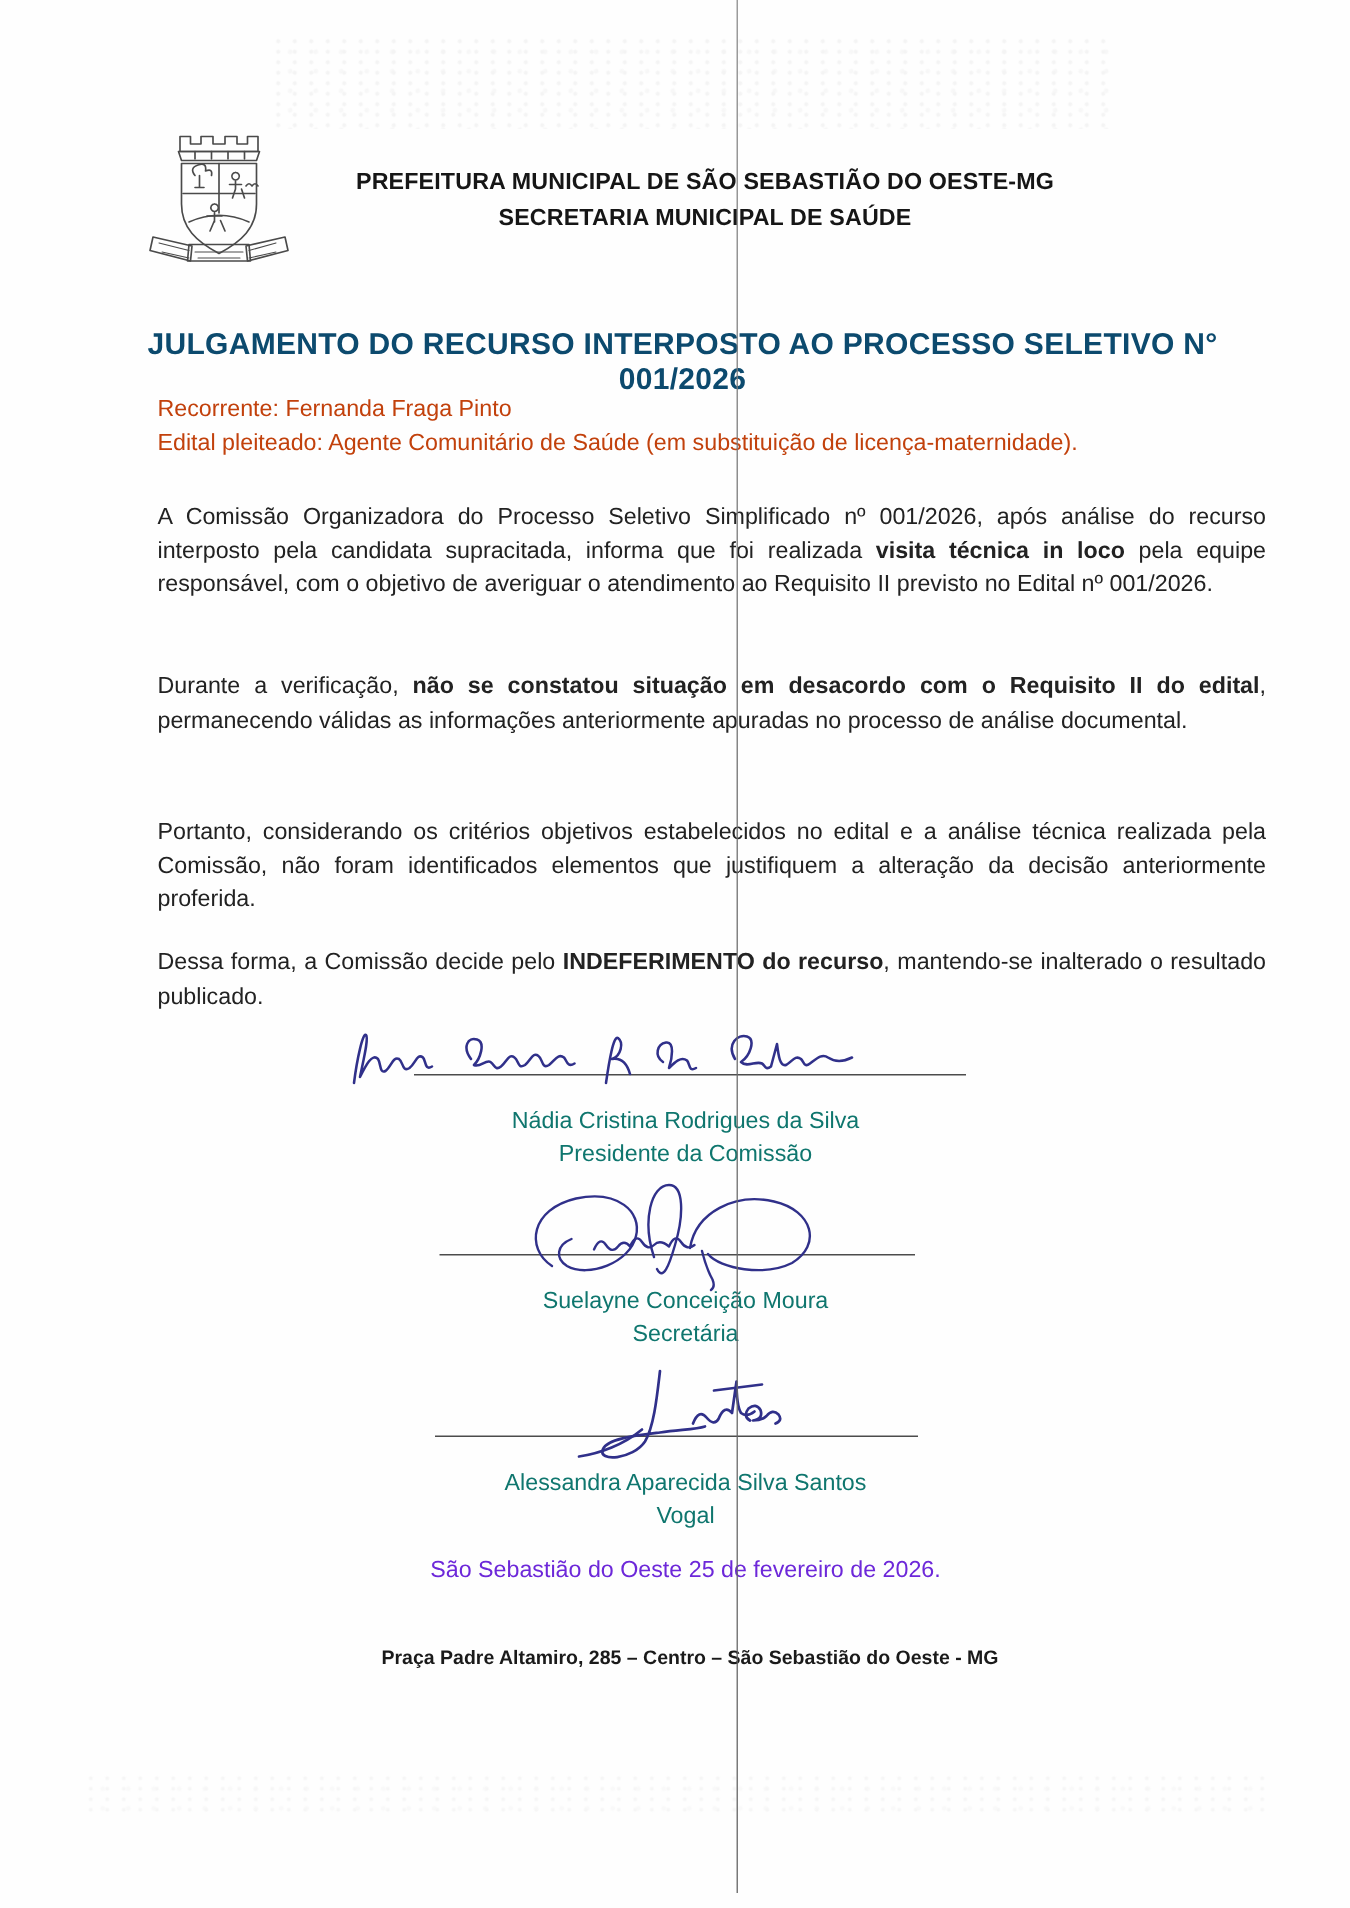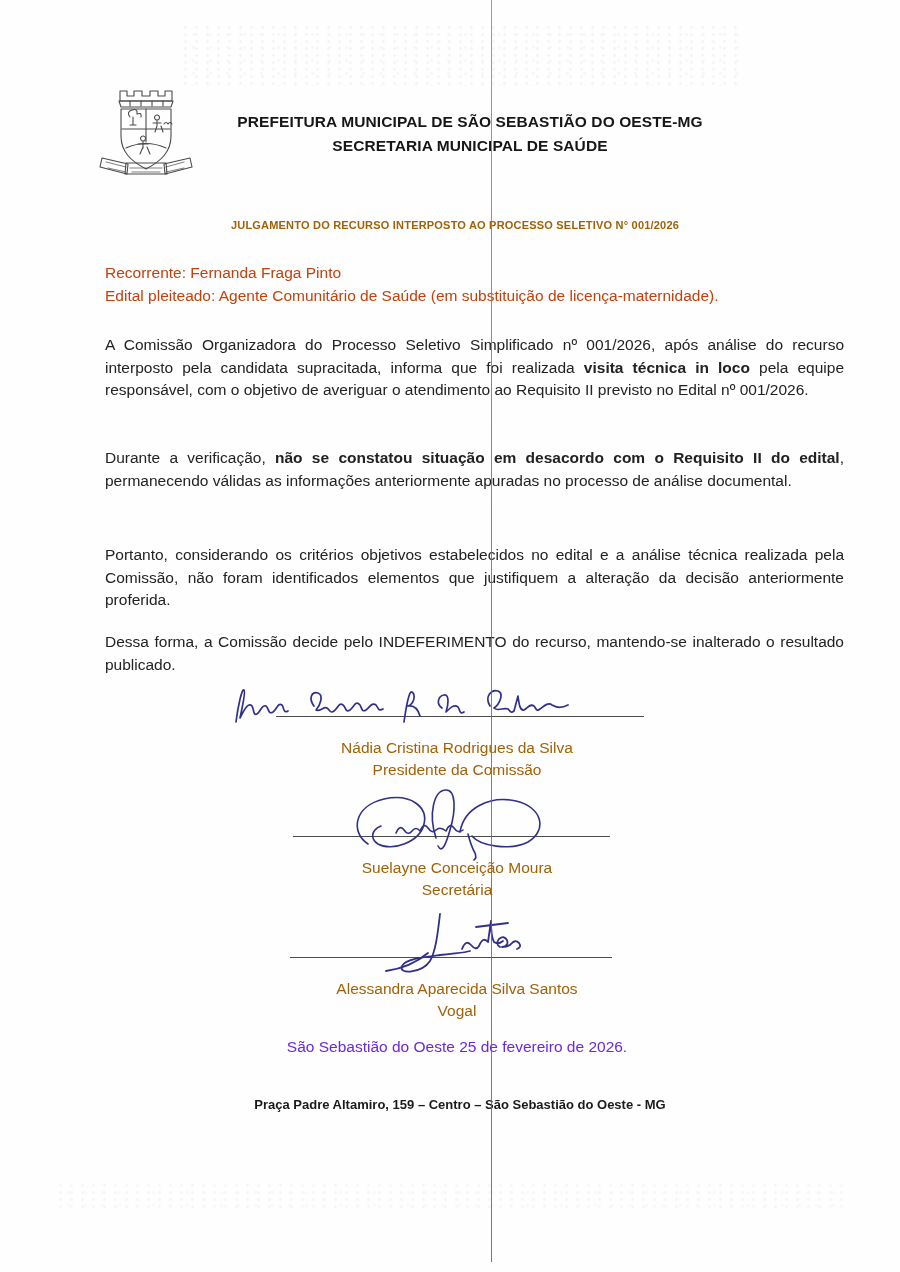--- a/index.html
+++ b/index.html
@@ -37,21 +37,21 @@
   .logo{position:absolute;left:86px;top:84px;width:120px;height:100px;}
 
   .header-text{
     position:absolute;left:210px;top:110px;width:520px;
     text-align:center;font-weight:bold;font-size:15.5px;line-height:24px;
     color:#161616;letter-spacing:.1px;
   }
 
   .doc-title{
     position:absolute;left:60px;top:219px;width:790px;
-    text-align:center;font-weight:bold;font-size:11px;color:#a16207;
+    text-align:center;font-weight:bold;font-size:20px;color:#0c4a6e;
     letter-spacing:.2px;
   }
 
   .applicant-line{position:absolute;left:105px;width:760px;font-size:15.5px;color:#c2410c;}
   .recorrente{top:264px;}
   .cargo{top:287px;}
 
   .para{
     position:absolute;left:105px;width:739px;
     font-size:15.5px;line-height:22.5px;color:#222;
@@ -59,21 +59,21 @@
   }
   .p1{top:334px;}
   .p2{top:447px;}
   .p3{top:544px;}
   .p4{top:631px;}
 
   .sig-script{position:absolute;z-index:5;}
   .sig-line{position:absolute;height:1px;background:#4c4c4c;}
   .sig-text{
     position:absolute;left:87px;width:740px;text-align:center;
-    font-size:15.5px;line-height:22px;color:#a16207;
+    font-size:15.5px;line-height:22px;color:#0f766e;
   }
 
   .date-line{
     position:absolute;left:87px;top:1038px;width:740px;text-align:center;
     font-size:15.5px;color:#6d28d9;
   }
 
   .footer{
     position:absolute;left:80px;top:1094px;width:760px;text-align:center;
     font-weight:bold;font-size:13px;line-height:22px;color:#1a1a1a;
@@ -120,21 +120,21 @@
   </div>
 
   <div class="doc-title">JULGAMENTO DO RECURSO INTERPOSTO AO PROCESSO SELETIVO N° 001/2026</div>
 
   <div class="applicant-line recorrente">Recorrente: Fernanda Fraga Pinto</div>
   <div class="applicant-line cargo">Edital pleiteado: Agente Comunitário de Saúde (em substituição de licença-maternidade).</div>
 
   <p class="para p1"><span>A Comissão Organizadora do Processo Seletivo Simplificado nº 001/2026, após análise do recurso interposto pela candidata supracitada, informa que foi realizada </span><span style="font-weight: bold;">visita técnica in loco</span><span> pela equipe responsável, com o objetivo de averiguar o atendimento ao Requisito II previsto no Edital nº 001/2026.</span></p>
   <p class="para p2"><span>Durante a verificação, </span><span style="font-weight: bold;">não se constatou situação em desacordo com o Requisito II do edital</span><span>, permanecendo válidas as informações anteriormente apuradas no processo de análise documental.</span></p>
   <p class="para p3"><span>Portanto, considerando os critérios objetivos estabelecidos no edital e a análise técnica realizada pela Comissão, não foram identificados elementos que justifiquem a alteração da decisão anteriormente proferida.</span></p>
-  <p class="para p4"><span>Dessa forma, a Comissão decide pelo </span><span style="font-weight: normal;">INDEFERIMENTO do recurso</span><span>, mantendo-se inalterado o resultado publicado.</span></p>
+  <p class="para p4"><span>Dessa forma, a Comissão decide pelo </span><span style="font-weight: bold;">INDEFERIMENTO do recurso</span><span>, mantendo-se inalterado o resultado publicado.</span></p>
 
   <div class="sig-script" style="left:228px;top:678px;">
     <svg width="390" height="48" viewBox="0 0 390 48" fill="none" stroke="#30308a" stroke-width="1.7" stroke-linecap="round" stroke-linejoin="round">
       <path d="M8,44 C10,28 14,10 16,12 C18,14 14,30 12,40 C16,32 20,24 24,28 C26,31 25,38 29,36 C33,33 34,26 38,28 C41,30 40,37 45,34 C49,31 50,24 54,27 C56,29 55,36 60,33"></path>
       <path d="M86,28 C80,20 84,13 90,15 C96,17 92,28 88,32 C92,34 96,28 99,30 C102,32 102,36 106,33 C110,30 111,24 115,27 C118,29 117,35 122,32 C126,29 127,23 131,26 C134,28 133,35 138,32 C142,29 144,24 148,27 C150,29 150,34 155,31"></path>
       <path d="M176,44 C178,30 181,12 184,14 C188,17 186,26 180,28 C186,27 190,31 192,38"></path>
       <path d="M214,30 C208,26 210,18 216,17 C222,16 220,28 218,34 C222,30 226,26 230,29 C232,31 231,37 236,34"></path>
       <path d="M262,28 C256,18 264,11 270,13 C276,15 272,26 266,30 C270,34 276,29 280,31 C282,32 282,36 286,33 L290,18 C291,26 292,33 296,32 C300,30 302,25 306,28 C308,30 308,34 312,31 C316,28 320,24 324,27 C327,29 332,31 340,27"></path>
     </svg>
   </div>
@@ -170,17 +170,17 @@
   </div>
   <div class="sig-line" style="left:290px;top:957px;width:322px;"></div>
   <div class="sig-text" style="top:978px;">
     <div>Alessandra Aparecida Silva Santos</div>
     <div>Vogal</div>
   </div>
 
   <div class="date-line">São Sebastião do Oeste 25 de fevereiro de 2026.</div>
 
   <div class="footer">
-    <div>Praça Padre Altamiro, 159  – Centro – São Sebastião do Oeste - MG</div>
+    <div>Praça Padre Altamiro, 285  – Centro – São Sebastião do Oeste - MG</div>
   </div>
 
   <div class="scan-line"></div>
 </div>
 
 </body></html>

